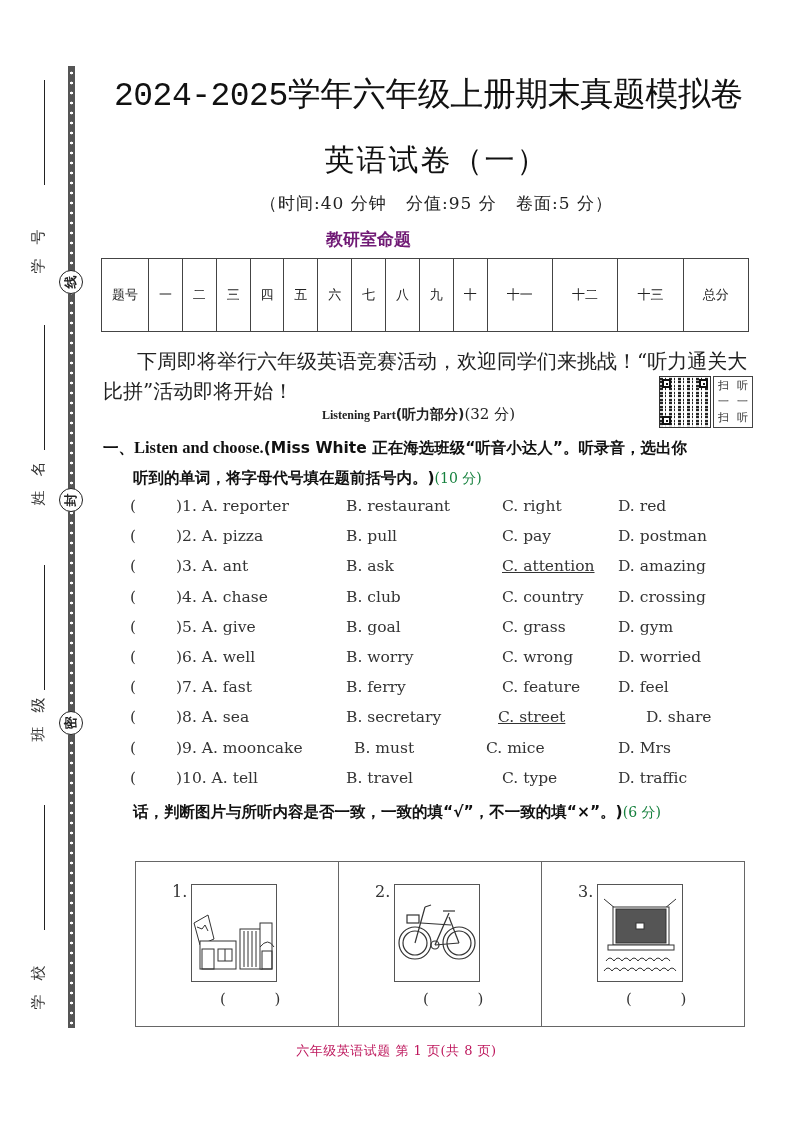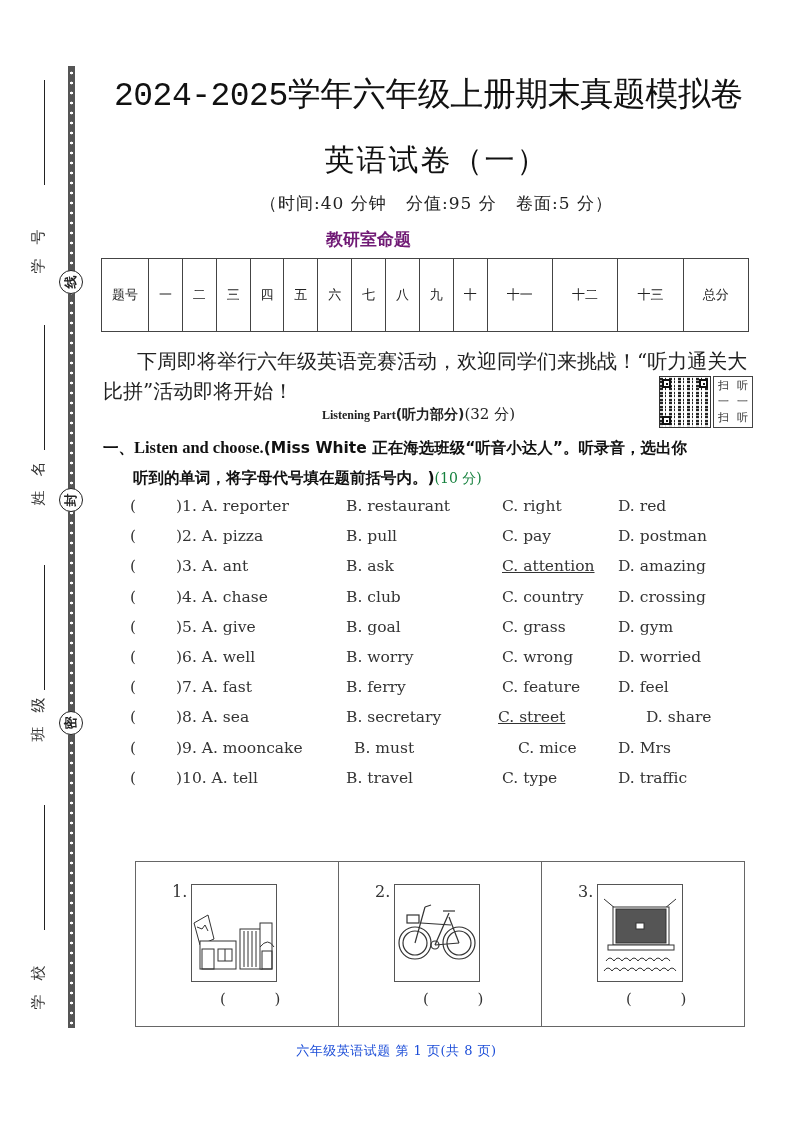--- a/index.html
+++ b/index.html
@@ -63,21 +63,21 @@
   .qrow span { position:absolute; top:0; }
 
   .picbox { position:absolute; left:135px; top:861px; width:610px; height:166px; border:1.2px solid #666;
             display:flex; box-sizing:border-box; }
   .piccell { flex:1; position:relative; border-right:1.2px solid #666; }
   .piccell:last-child { border-right:none; }
   .picnum { position:absolute; left:36px; top:20px; font-size:16px; color:#333; }
   .picframe { position:absolute; left:55px; top:22px; width:84px; height:96px; border:1.2px solid #555; background:#fff; }
   .picparen { position:absolute; left:84px; top:128px; font-size:15px; color:#333; letter-spacing:22px; }
 
-  .footer { left:0; top:1042px; width:793px; text-align:center; font-size:13px; color:#1d4ed8; letter-spacing:.5px; }
+  .footer { left:0; top:1042px; width:793px; text-align:center; font-size:13px; color:#be185d; letter-spacing:.5px; }
 </style>
 </head>
 <body>
 
 <div class="strip"></div>
 <div class="stamp" style="top:270px">
     <span>线</span>
   </div>
 <div class="stamp" style="top:488px">
     <span>封</span>
@@ -202,33 +202,34 @@
       <span style="left: 0px;">(</span>
       <span style="left: 46px;">)8. A. sea</span>
       <span style="left: 216px;">B. secretary</span>
       <span style="left: 368px; text-decoration: underline;">C. street</span>
       <span style="left: 488px; margin-left: 28px;">D. share</span>
     </div>
     <div class="qrow" style="top: 738.6px;">
       <span style="left: 0px;">(</span>
       <span style="left: 46px;">)9. A. mooncake</span>
       <span style="left: 216px; margin-left: 8px;">B. must</span>
-      <span style="left: 388px;">C. mice</span>
+      <span style="left: 356px;">C. mice</span>
       <span style="left: 488px;">D. Mrs</span>
     </div>
     <div class="qrow" style="top: 768.8px;">
       <span style="left: 0px;">(</span>
       <span style="left: 46px;">)10. A. tell</span>
       <span style="left: 216px;">B. travel</span>
       <span style="left: 372px;">C. type</span>
       <span style="left: 488px;">D. traffic</span>
     </div>
   </div>
 
 <div class="abs sec" style="left:103px; top:797px; width:660px;">
+  <div style="padding-left:30px"><span>话，判断图片与所听内容是否一致，一致的填“√”，不一致的填“×”。)</span><span class="pts">(6 分)</span></div>
 </div>
 
 <div class="picbox">
   <div class="piccell">
     <span class="picnum">1.</span>
     <div class="picframe">
       <svg width="84" height="96" viewBox="0 0 84 96">
         <g fill="none" stroke="#333" stroke-width="1">
           <polygon points="2,38 16,30 22,54 8,60" fill="#fff"></polygon>
           <polyline points="5,42 10,44 13,40 16,46"></polyline>

